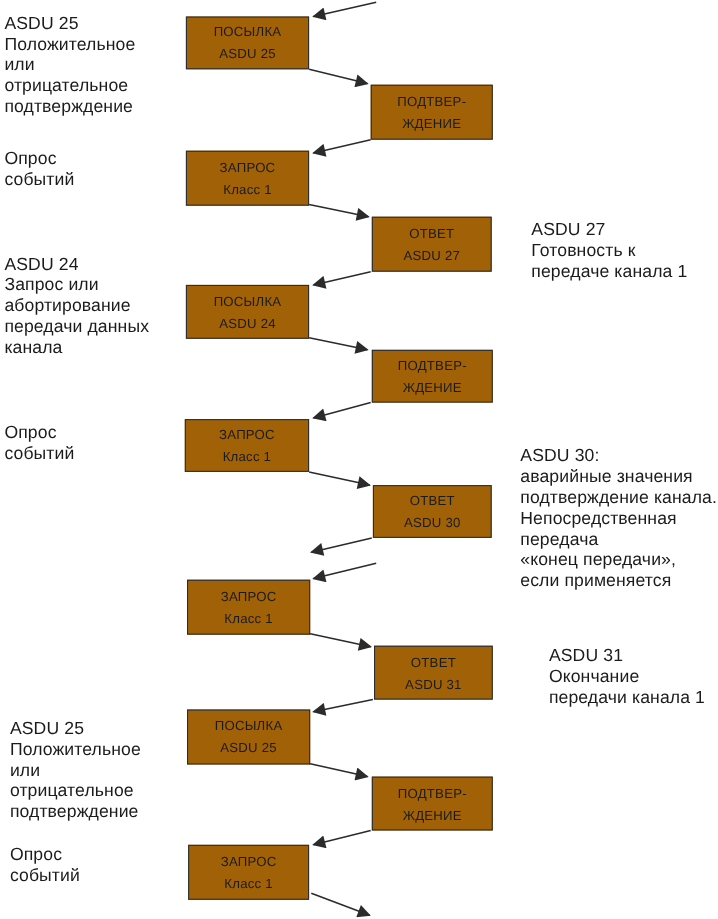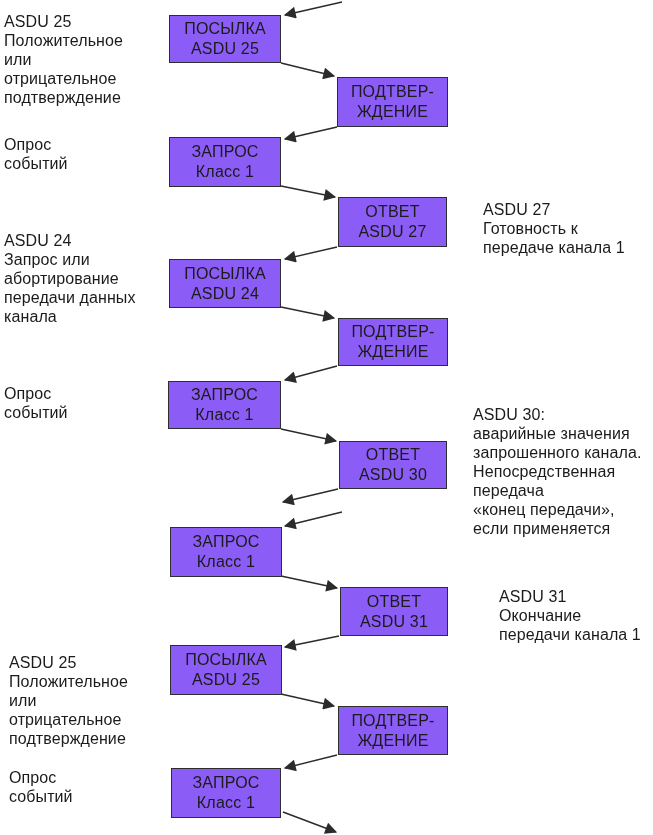--- a/index.html
+++ b/index.html
@@ -13,27 +13,27 @@
   #canvas {
     position: relative;
     width: 653px;
     height: 835px;
     background: #ffffff;
     overflow: hidden;
   }
   .fbox {
     position: absolute;
     border: 1.6px solid #2e2e2e;
-    background: #8b5cf6;
+    background: #a16207;
     display: flex;
     align-items: center;
     justify-content: center;
     text-align: center;
     white-space: pre-line;
-    font-size: 16px;
+    font-size: 12px;
     line-height: 20px;
     color: #1b1b1b;
     box-sizing: border-box;
     letter-spacing: 0.2px;
   }
   .lab {
     position: absolute;
     white-space: pre-line;
     font-size: 16px;
     line-height: 19px;
@@ -126,21 +126,21 @@
 отрицательное
 подтверждение</div>
   <div class="lab" style="left:9px;  top:768px;">Опрос
 событий</div>
 
   <div class="lab" style="left:483px; top:200px;">ASDU 27
 Готовность к
 передаче канала 1</div>
   <div class="lab" style="left:473px; top:405px;">ASDU 30:
 аварийные значения
-запрошенного канала.
+подтверждение канала.
 Непосредственная
 передача
 «конец передачи»,
 если применяется</div>
   <div class="lab" style="left:499px; top:587px;">ASDU 31
 Окончание
 передачи канала 1</div>
 
 </div>
 

